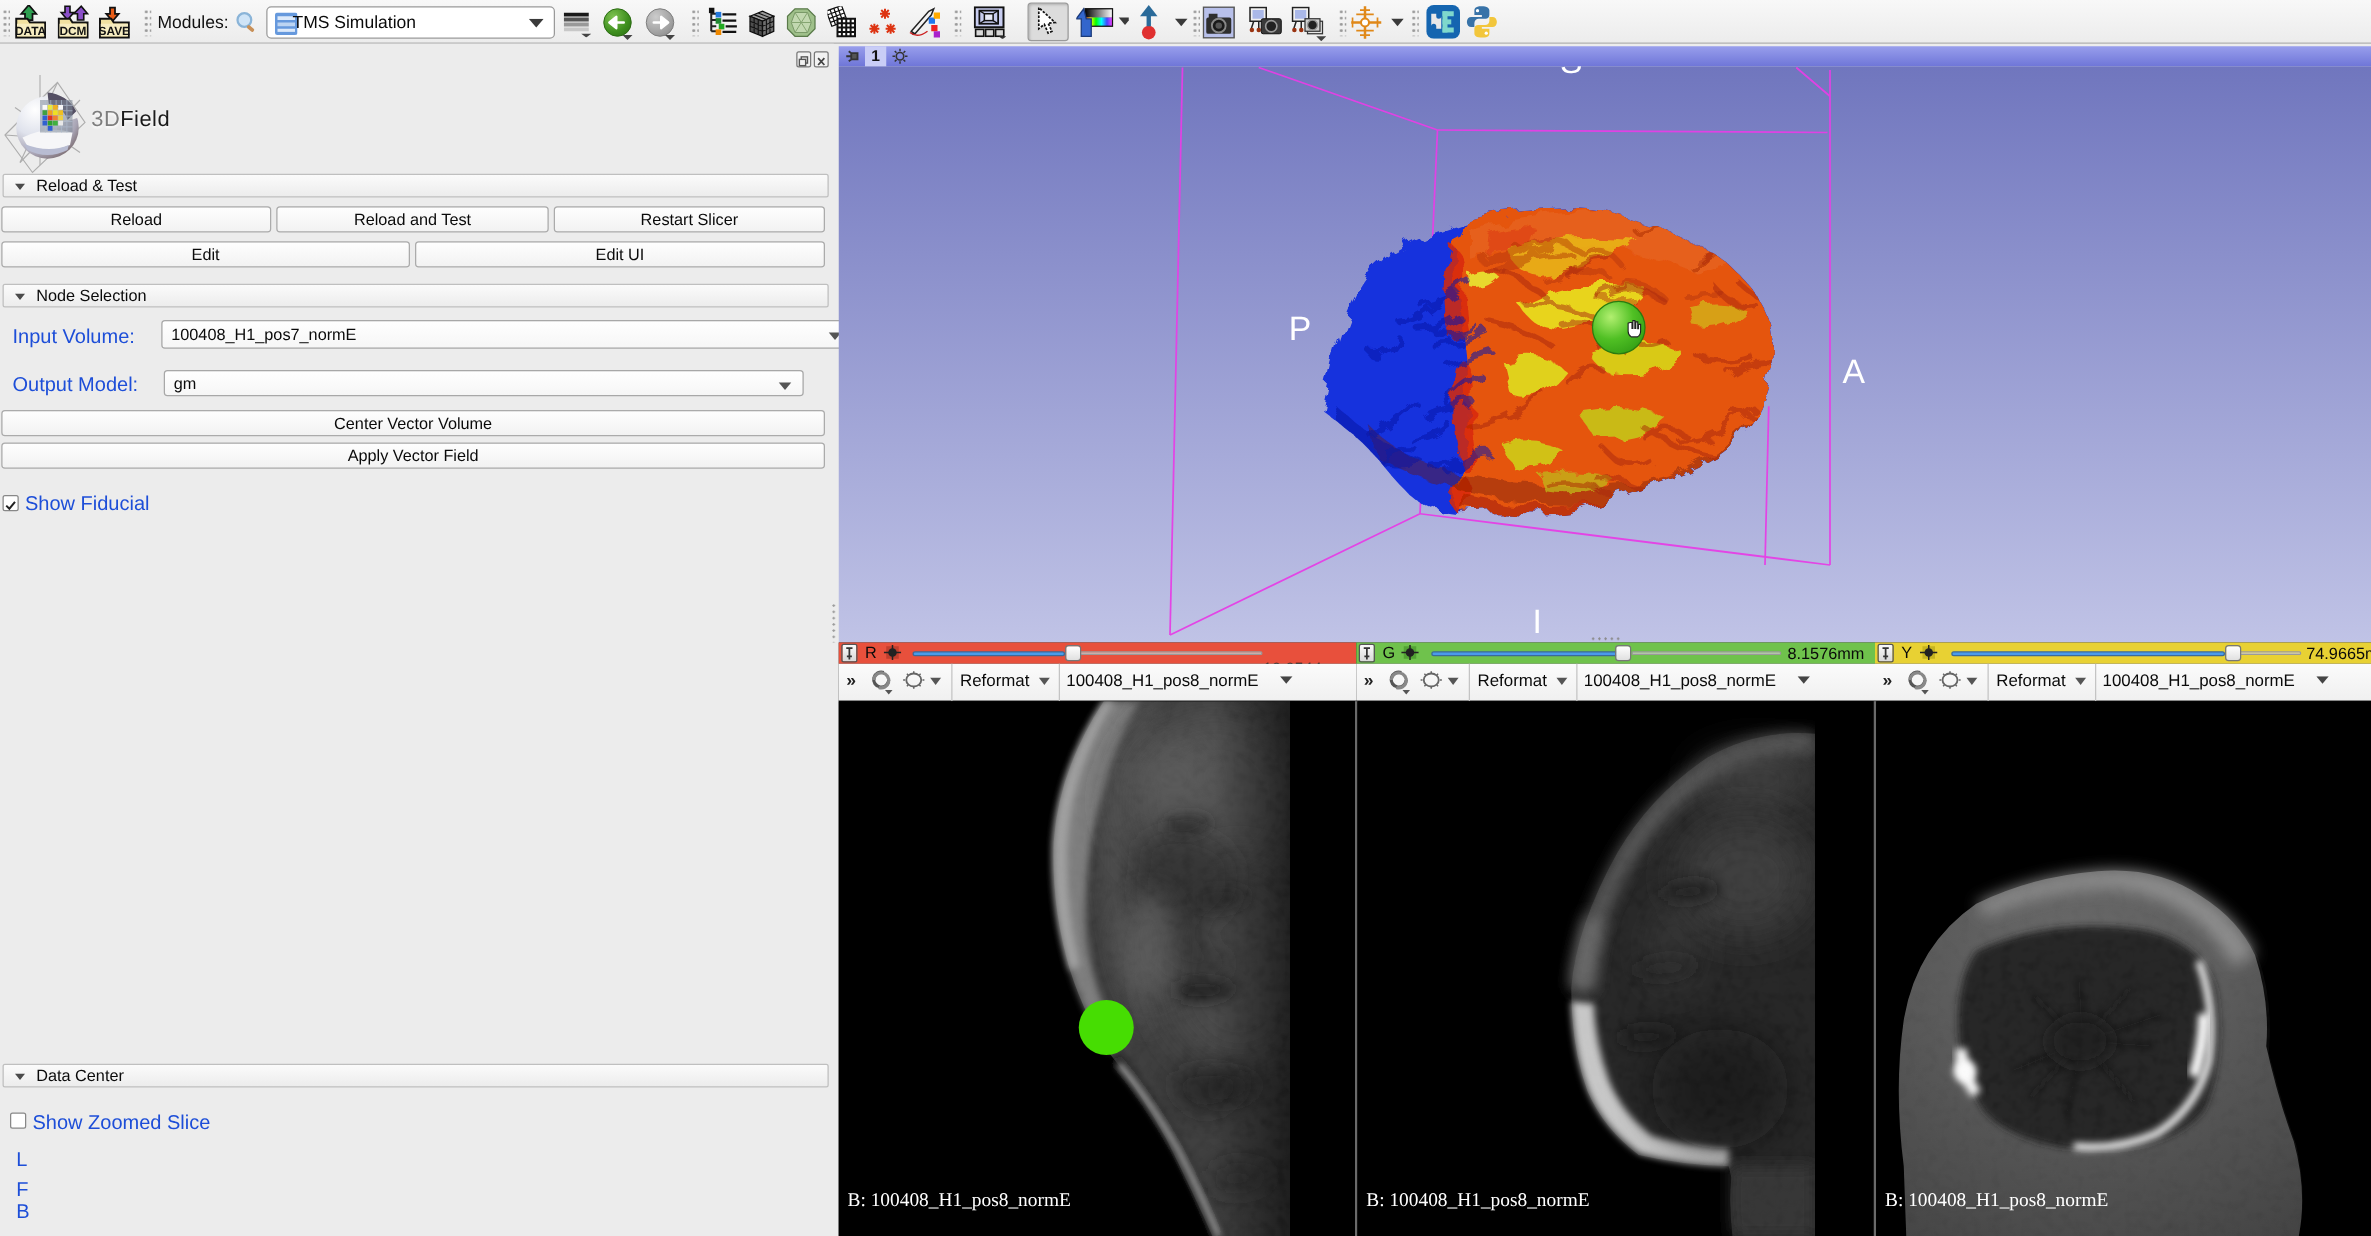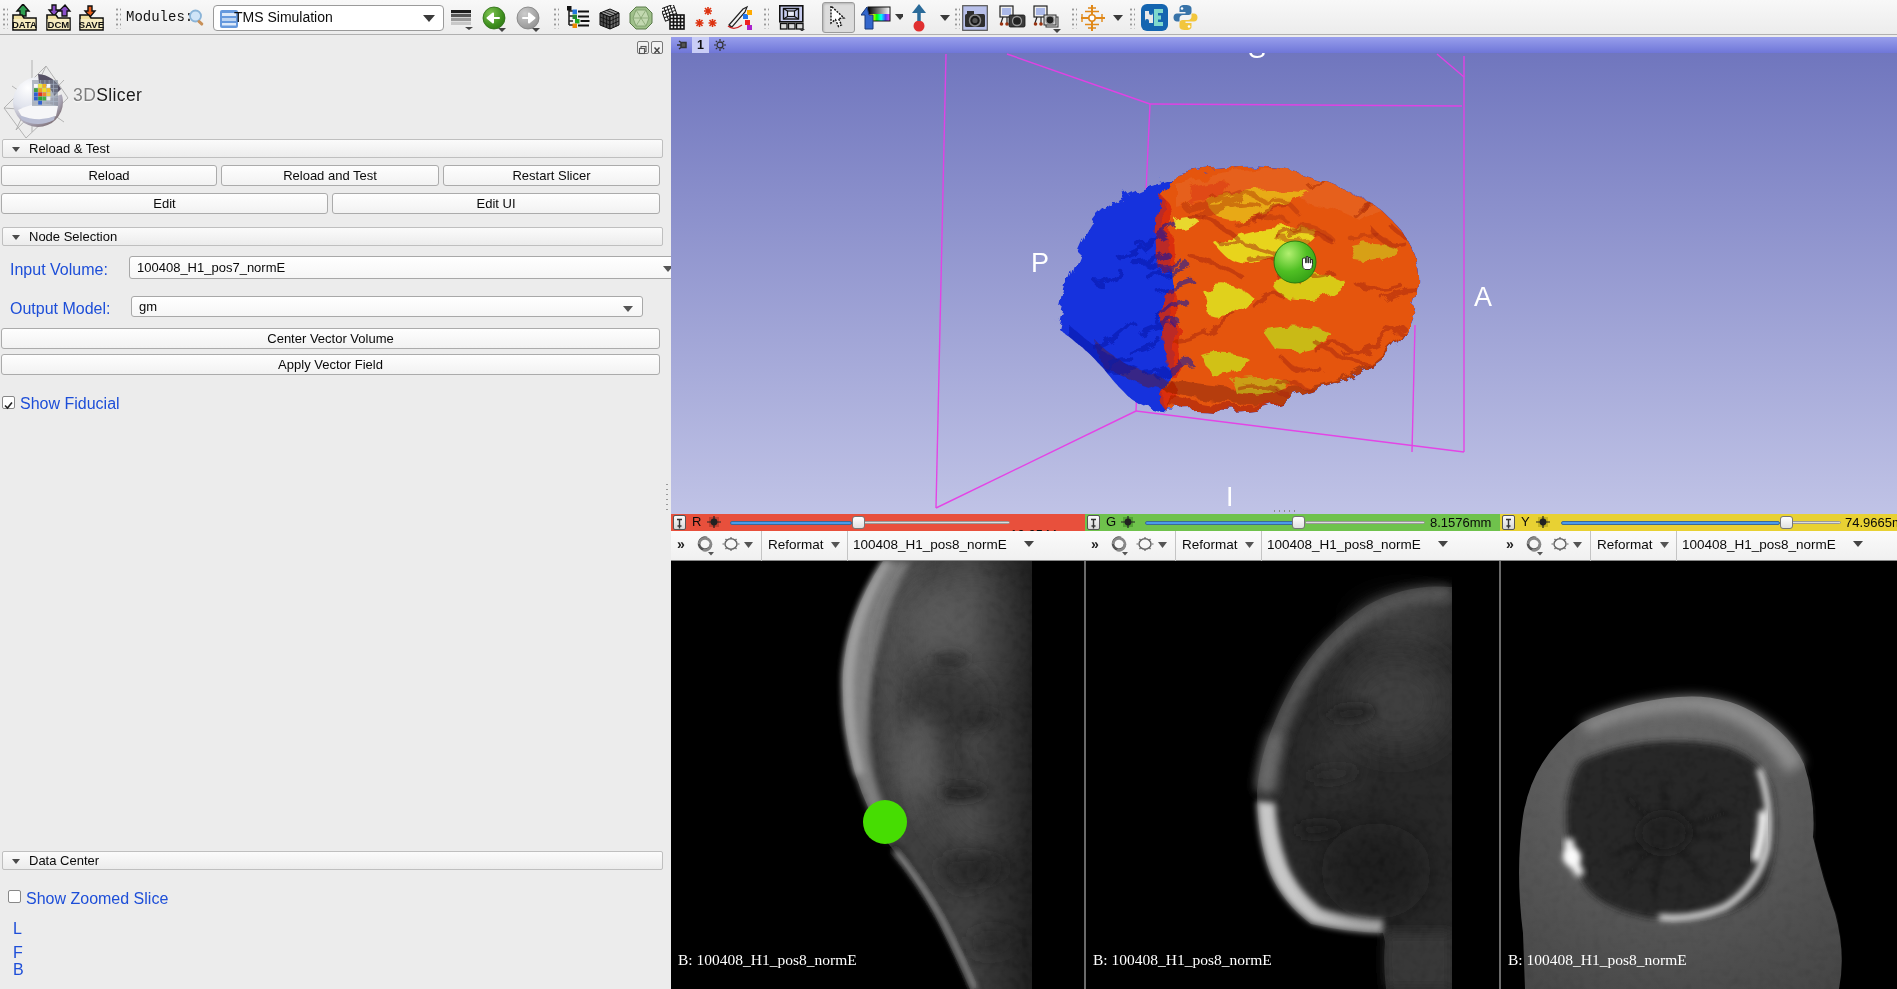--- a/index.html
+++ b/index.html
@@ -4,21 +4,21 @@
 <style>
 * { margin:0; padding:0; box-sizing:border-box; }
 html,body { width:1897px; height:989px; overflow:hidden; background:#ececec;
   font-family:"Liberation Sans", sans-serif; }
 .abs { position:absolute; }
 #toolbar { position:absolute; left:0; top:0; width:1897px; height:35px;
   background:linear-gradient(#f8f8f8,#ececec); border-bottom:1px solid #b0b0b0; }
 .grip { position:absolute; top:7px; width:6px; height:22px;
   background-image:radial-gradient(circle, #9a9a9a 1px, transparent 1.2px);
   background-size:4px 5px; }
-.tlab { position:absolute; top:0; height:19px; line-height:35px; font-size:14px; color:#111;font-family:Liberation Mono, monospace; }
+.tlab { position:absolute; top:0; height:19px; line-height:35px; font-size:14px; color:#111; }
 #leftpanel { position:absolute; left:0; top:35px; width:667px; height:954px; background:#ececec; }
 .hdr { position:absolute; left:2px; width:661px; height:19px;
   background:linear-gradient(#fbfbfb,#ececec); border:1px solid #bfbfbf; border-radius:2px;
   font-size:13px; color:#0a0a0a; line-height:18px; padding-left:26px; }
 .hdr:before { content:""; position:absolute; left:9px; top:7px; width:0; height:0;
   border-left:4px solid transparent; border-right:4px solid transparent; border-top:5px solid #4a4a4a; }
 .btn { position:absolute; height:21px; background:linear-gradient(#fefefe,#f2f2f2);
   border:1px solid #ababab; border-radius:3px; font-size:13px; color:#0a0a0a;
   text-align:center; line-height:19px; }
 .cmb { position:absolute; height:23px; background:linear-gradient(#ffffff,#f6f6f6);
@@ -338,21 +338,21 @@
    <rect x="0" y="12.6" width="3.8" height="3.8" fill="#3060d0"></rect>
           <rect x="4.2" y="12.6" width="3.8" height="3.8" fill="#30a030"></rect>
           <rect x="8.4" y="12.6" width="3.8" height="3.8" fill="#40b040"></rect>
           <rect x="12.6" y="12.6" width="3.8" height="3.8" fill="#e8e8e8"></rect>
    <rect x="4.2" y="16.8" width="3.8" height="3.8" fill="#3060d0"></rect>
   </g>
  </g>
  <path d="M36 44 m-25 0 a25 25 0 0 0 50 0" fill="none"></path>
 </svg>
 <div class="abs" style="left:73px;top:50px;font-size:17.5px;letter-spacing:0.4px;text-shadow:0 1px 2px #fff">
-  <span style="color:#7d7d7d">3D</span><span style="color:#1a1a1a;font-weight:500">Slicer</span>
+  <span style="color:#7d7d7d">3D</span><span style="color:#1a1a1a;font-weight:500">Field</span>
 </div>
 <div class="hdr" style="top:104px">Reload &amp; Test</div>
 <div class="btn" style="left:1px;top:130px;width:216px">Reload</div>
 <div class="btn" style="left:221px;top:130px;width:218px">Reload and Test</div>
 <div class="btn" style="left:443px;top:130px;width:217px">Restart Slicer</div>
 <div class="btn" style="left:1px;top:158px;width:327px">Edit</div>
 <div class="btn" style="left:332px;top:158px;width:328px">Edit UI</div>
 <div class="hdr" style="top:192px">Node Selection</div>
 <div class="flab" style="left:10px;top:226px">Input Volume:</div>
 <div class="cmb" style="left:101px;top:221px;width:554px">100408_H1_pos7_normE</div>

